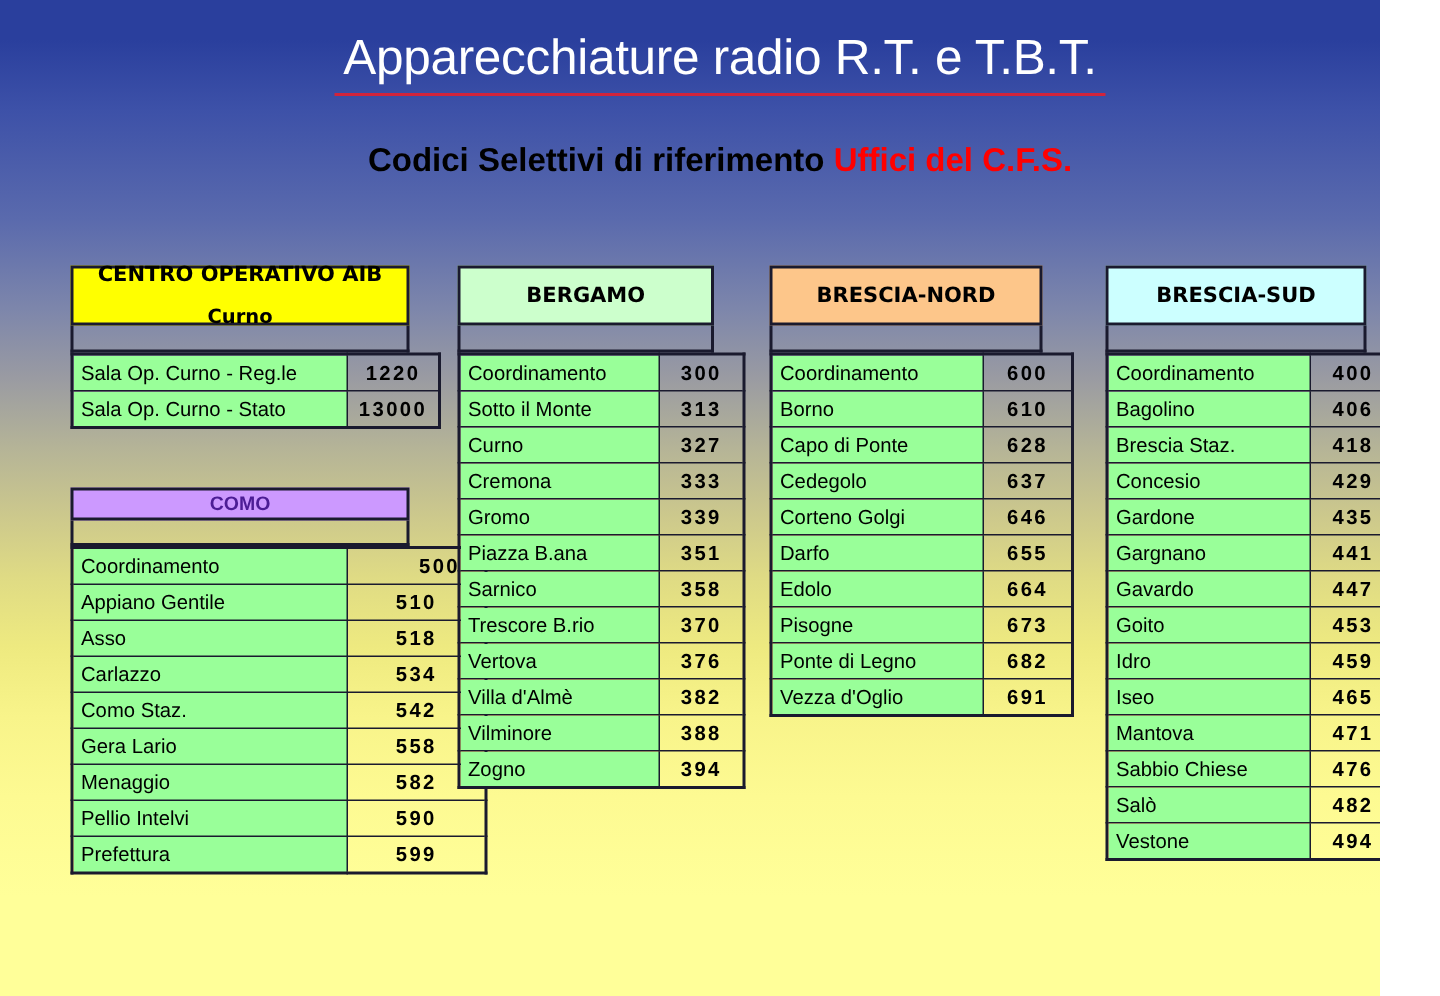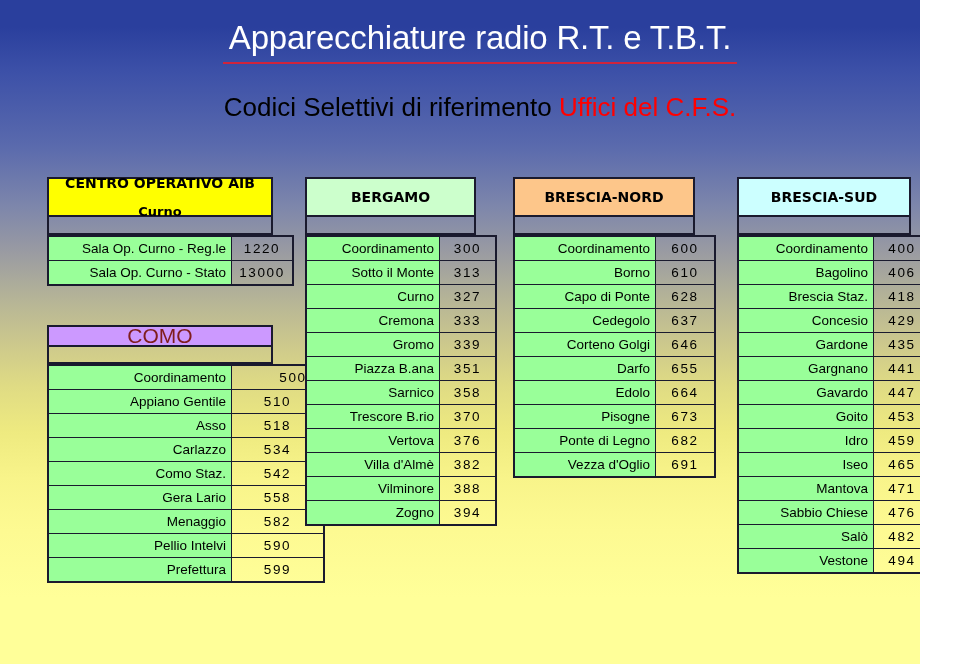--- a/index.html
+++ b/index.html
@@ -57,24 +57,25 @@
   }
   .subtitle-wrap {
     position: absolute;
     left: 0;
     top: 90px;
     width: 960px;
     text-align: center;
   }
   .subtitle {
     display: inline-block;
-    font-size: 26px;
+    font-size: 22px;
     line-height: 34px;
     color: #000000;
     white-space: nowrap;
+    font-weight: bold;
   }
   .subtitle .red {
     color: #ff0000;
   }
 
   
   .col {
     position: absolute;
   }
 
@@ -118,44 +119,44 @@
     border: 1px solid #1a1a2e;
     height: 23px;
     padding: 0 5px;
     font-size: 13.5px;
     color: #000000;
     white-space: nowrap;
     overflow: hidden;
   }
   table.data td.name {
     background: #99ff99;
-    text-align: right;
+    text-align: left;
     margin-top: 44px;
   }
   table.data td.code {
     background: transparent;
     text-align: center;
-    font-weight: normal;
+    font-weight: bold;
     letter-spacing: 1.6px;
     font-size: 13.5px;
   }
   table.data.outer {
     border: 2px solid #1a1a2e;
   }
 
   
   .como-head {
     box-sizing: border-box;
     border: 2px solid #1a1a2e;
     background: #cc99ff;
     text-align: center;
-    font-weight: normal;
-    font-size: 21px;
+    font-weight: bold;
+    font-size: 13px;
     line-height: 20px;
-    color: #7f1d1d;
+    color: #4c1d95;
     height: 22px;
     display: flex;
     align-items: center;
     justify-content: center;
   }
 </style>
 </head>
 <body>
 
 <div id="slide">

